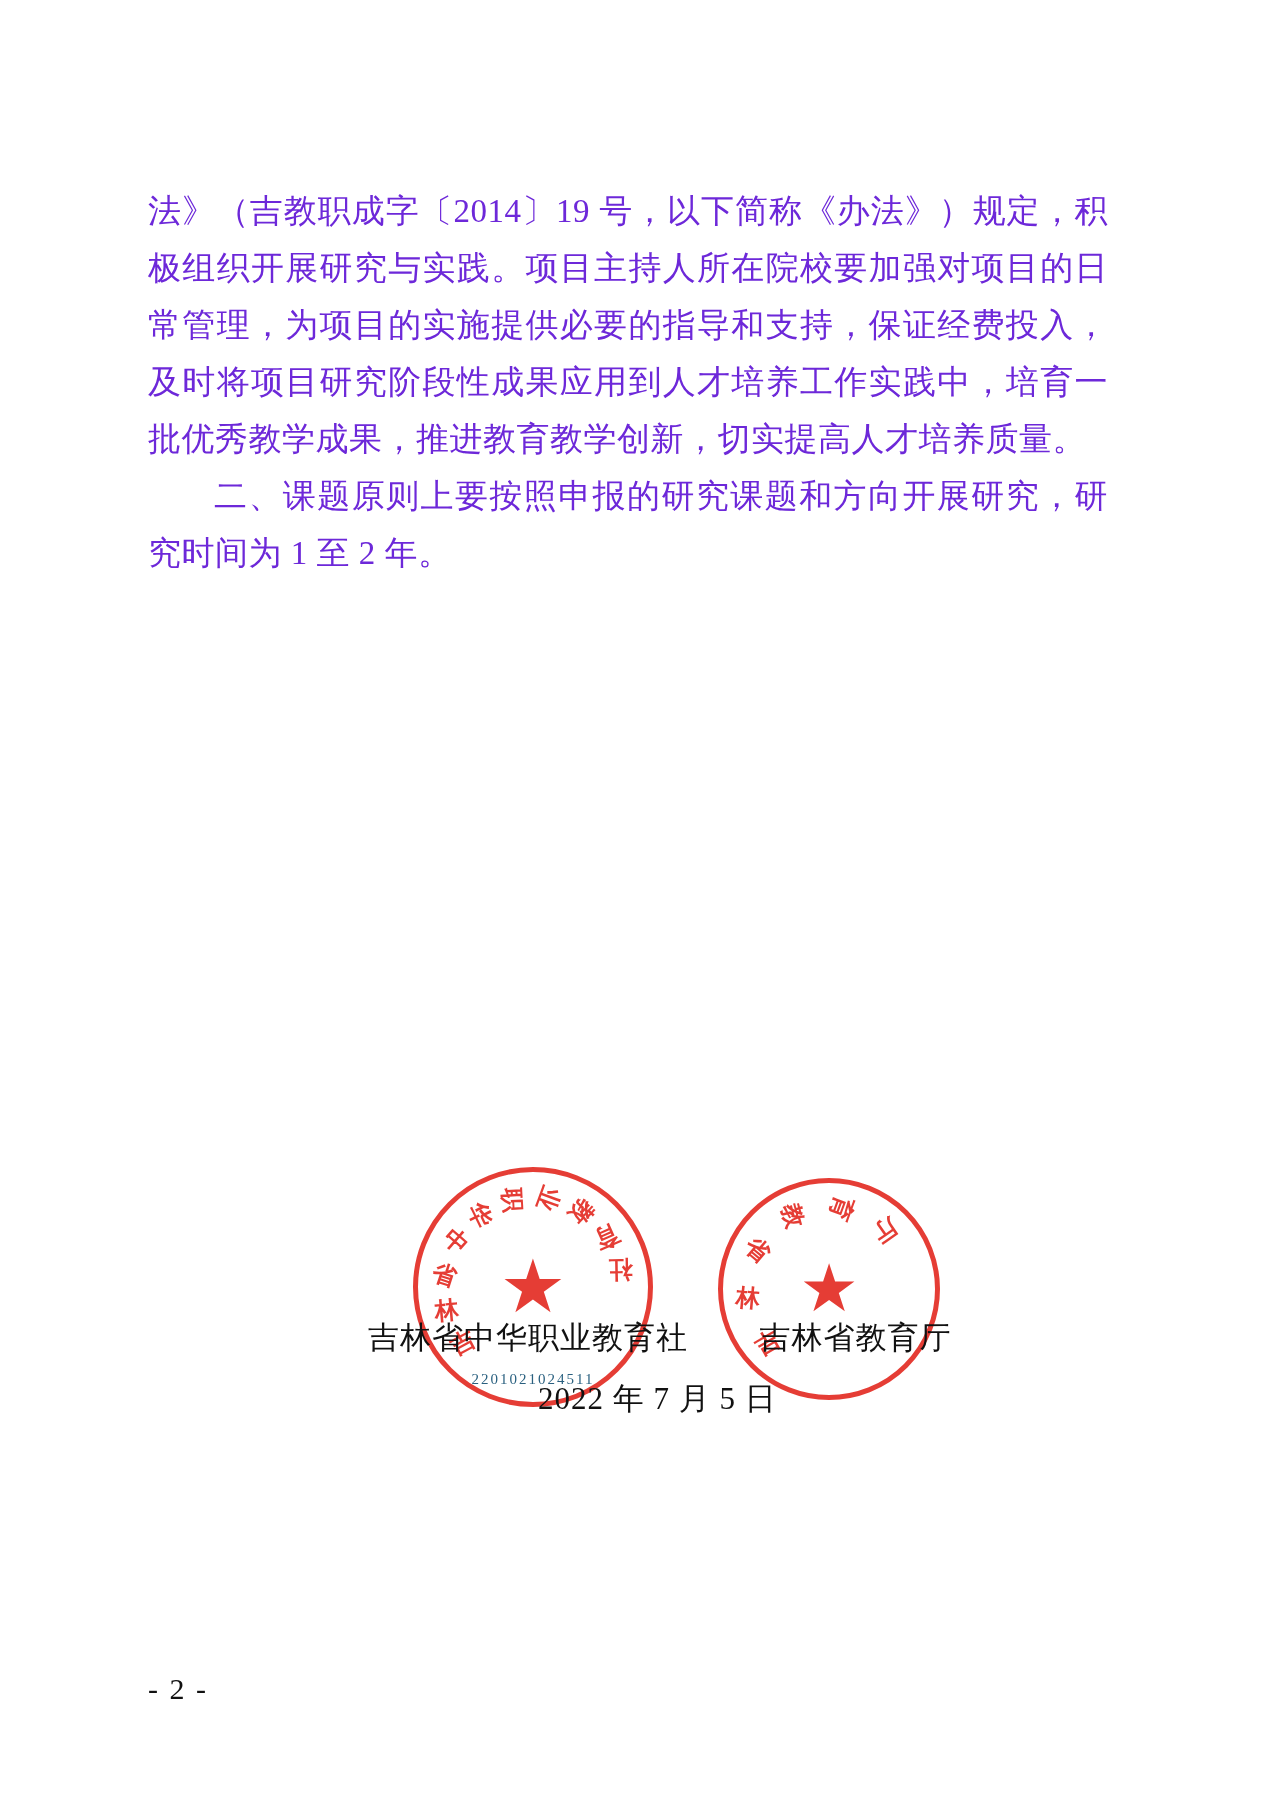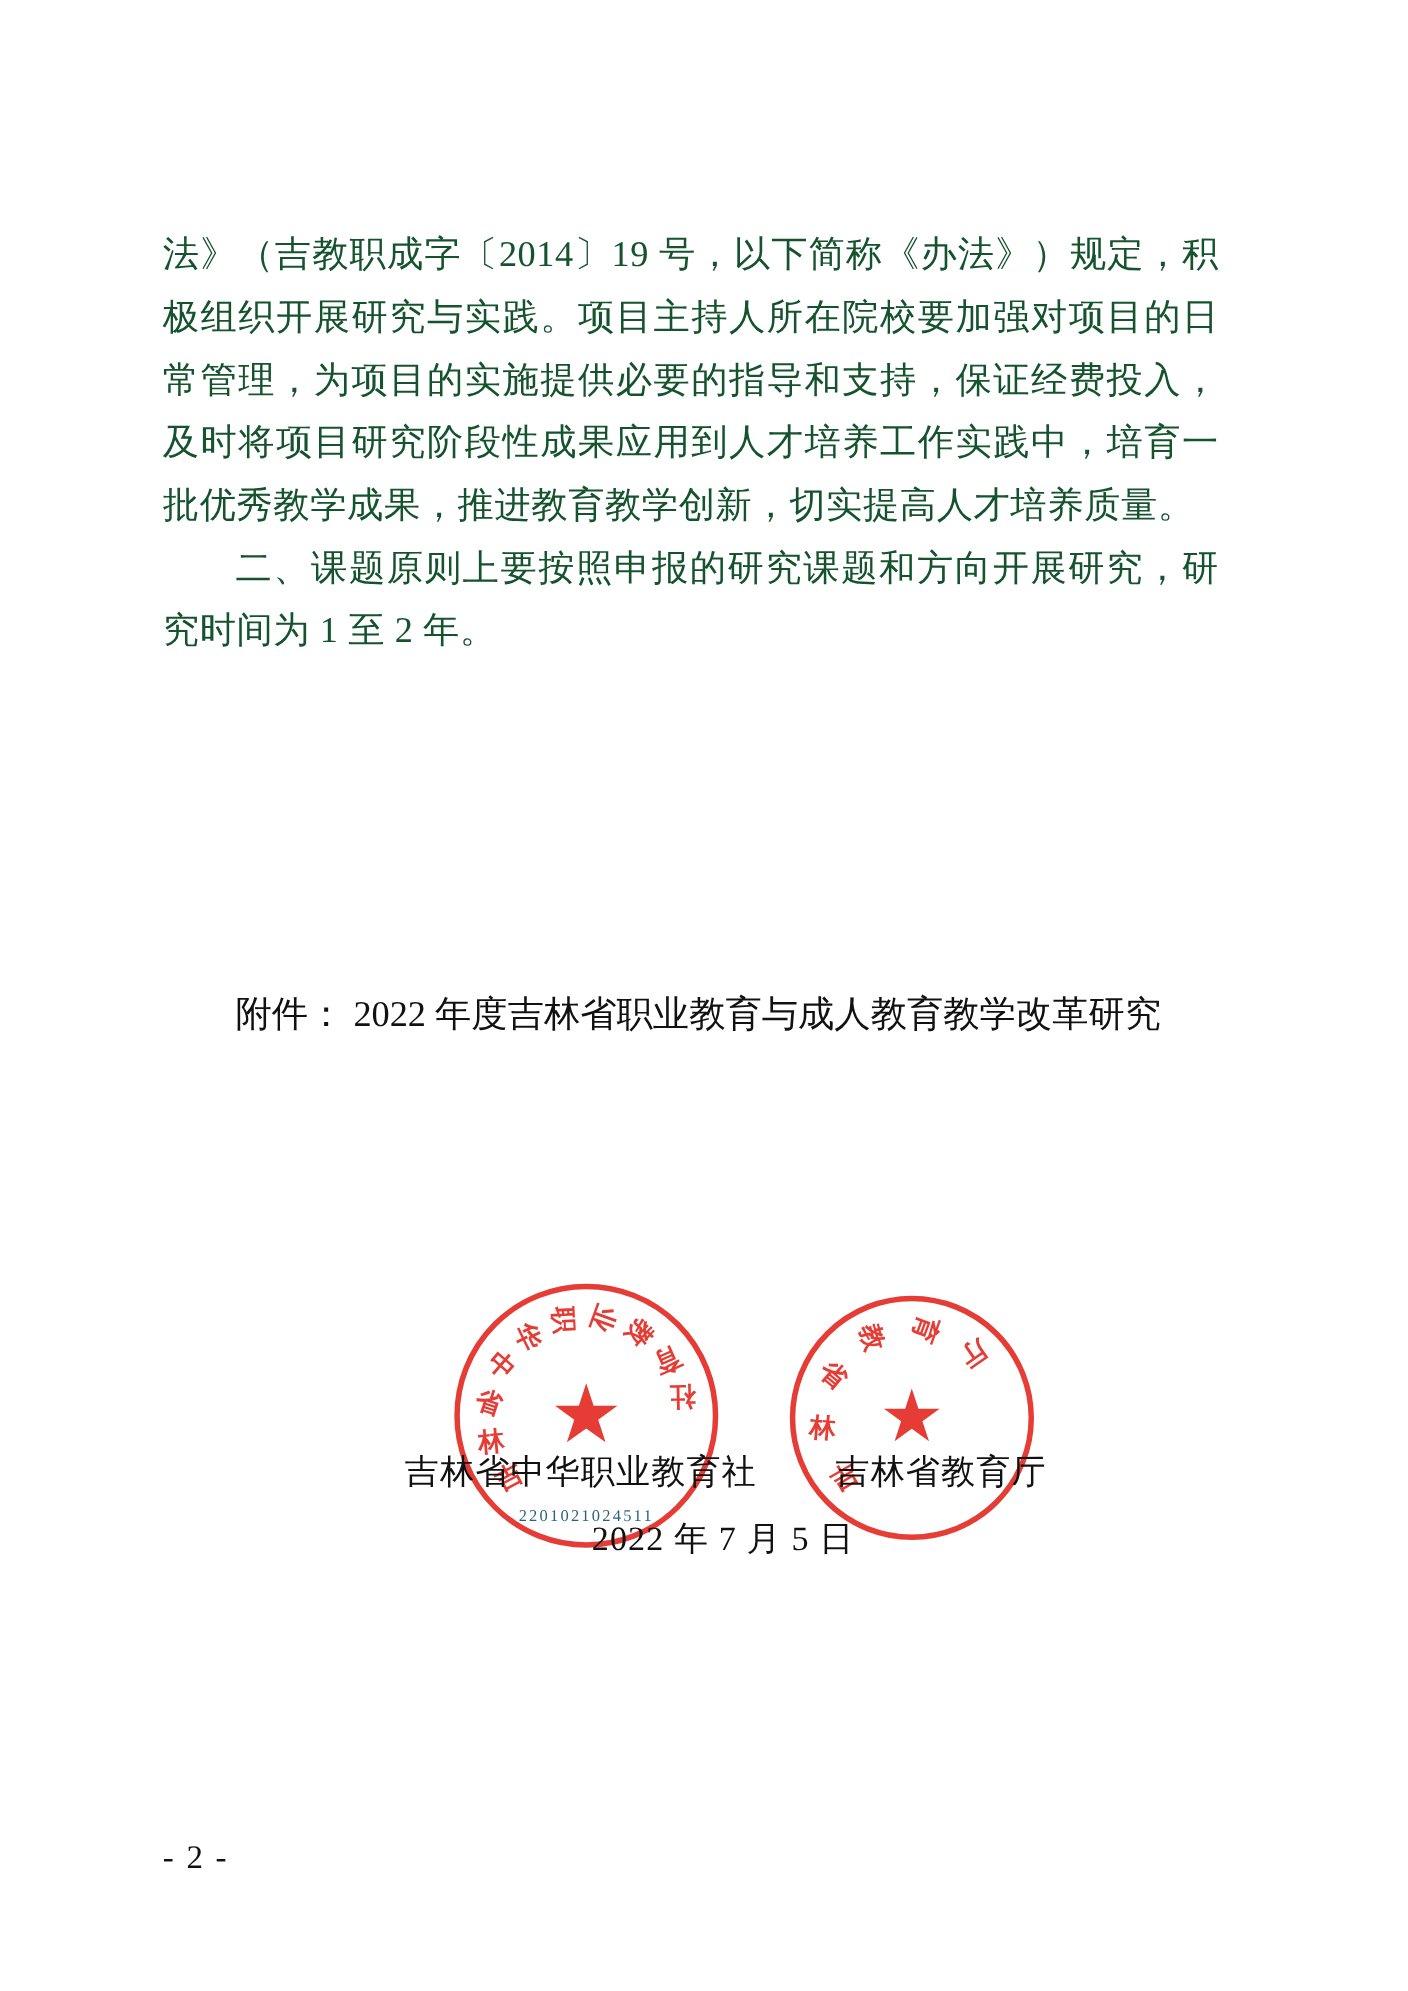--- a/index.html
+++ b/index.html
@@ -12,27 +12,27 @@
     width: 1280px;
     height: 1810px;
     background: #ffffff;
     font-family: "Liberation Serif", "DejaVu Serif", serif;
     color: #000000;
     overflow: hidden;
   }
   .body-text {
     position: absolute;
     left: 148px;
-    top: 204px;
+    top: 183px;
     width: 960px;
     font-size: 33px;
     line-height: 57px;
     letter-spacing: 0.5px;
     text-align: justify;
-    color: #14532d;
+    color: #6d28d9;
   }
   .para {
     margin: 0 0 0 0;
   }
   .indent2 {
     text-indent: 66px;
   }
   .attach-block {
     position: absolute;
     left: 148px;
@@ -150,21 +150,20 @@
 <body>
 
 <div class="page">
 
   <div class="body-text">
     <p class="para">法》（吉教职成字〔2014〕19 号，以下简称《办法》）规定，积极组织开展研究与实践。项目主持人所在院校要加强对项目的日常管理，为项目的实施提供必要的指导和支持，保证经费投入，及时将项目研究阶段性成果应用到人才培养工作实践中，培育一批优秀教学成果，推进教育教学创新，切实提高人才培养质量。</p>
     <p class="para indent2">二、课题原则上要按照申报的研究课题和方向开展研究，研究时间为 1 至 2 年。</p>
   </div>
 
   <div class="attach-block">
-    <div class="attach-line1">附件： 2022 年度吉林省职业教育与成人教育教学改革研究</div>
   </div>
 
   <div class="sign-area">
 
     <div class="seal seal-left">
       <div class="seal-ring-text">
         <span style="transform: rotate(-118deg) translate(0,-100px) rotate(90deg);">吉</span>
         <span style="transform: rotate(-95deg) translate(0,-100px) rotate(90deg);">林</span>
         <span style="transform: rotate(-72deg) translate(0,-100px) rotate(90deg);">省</span>
         <span style="transform: rotate(-49deg) translate(0,-100px) rotate(90deg);">中</span>

